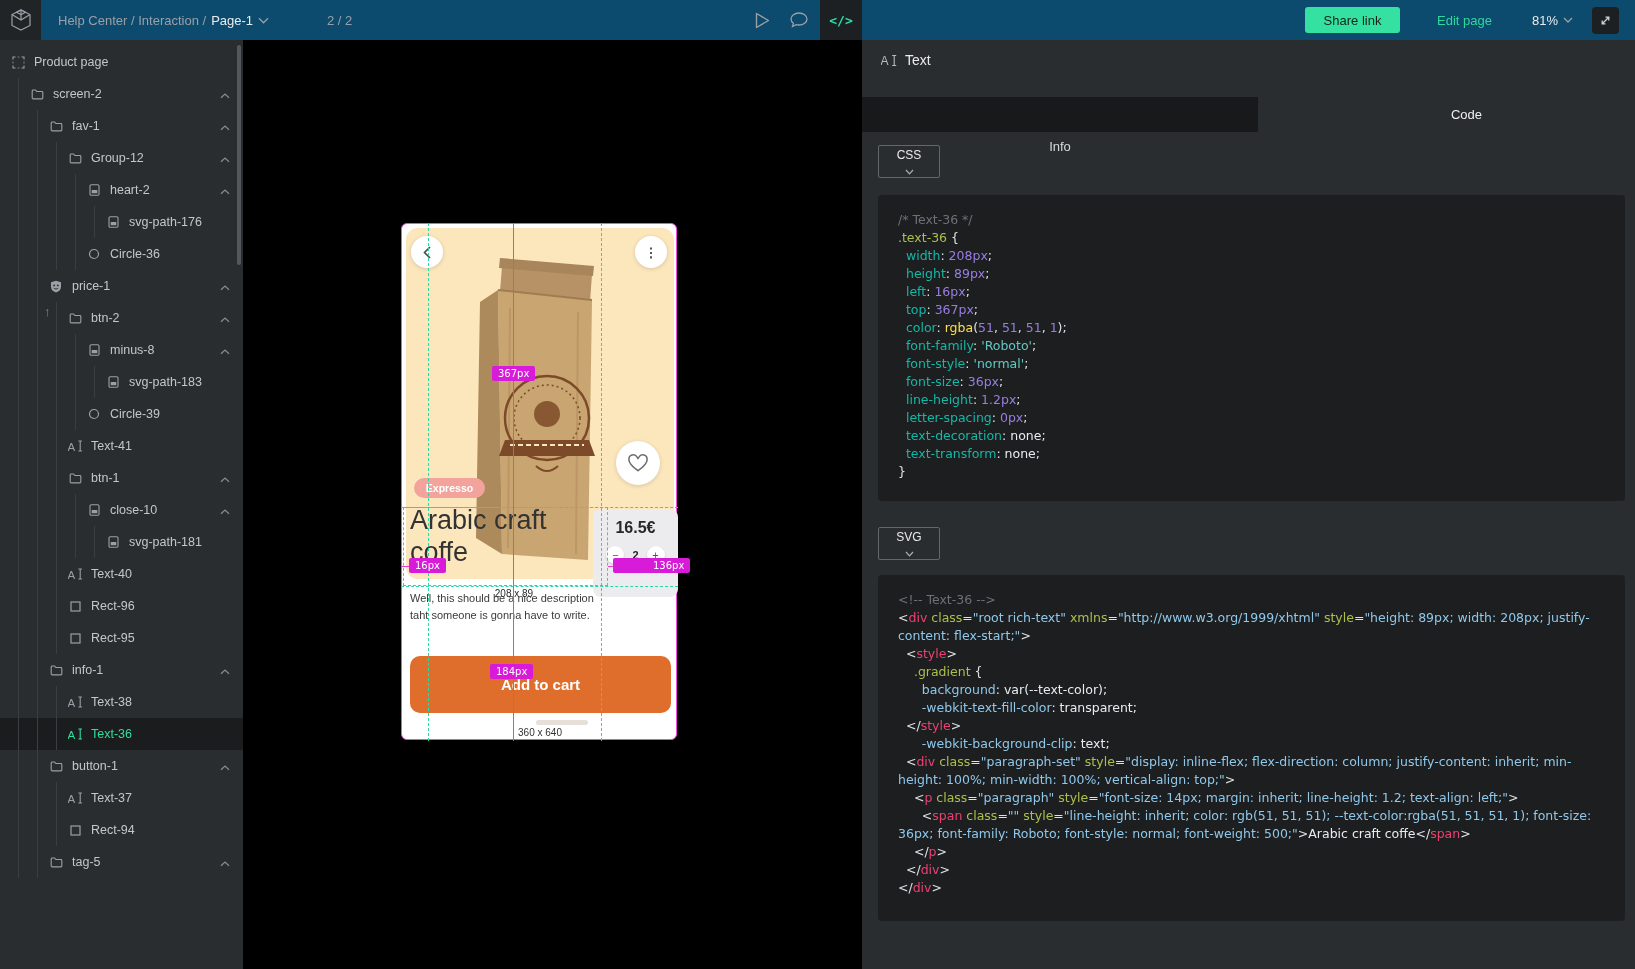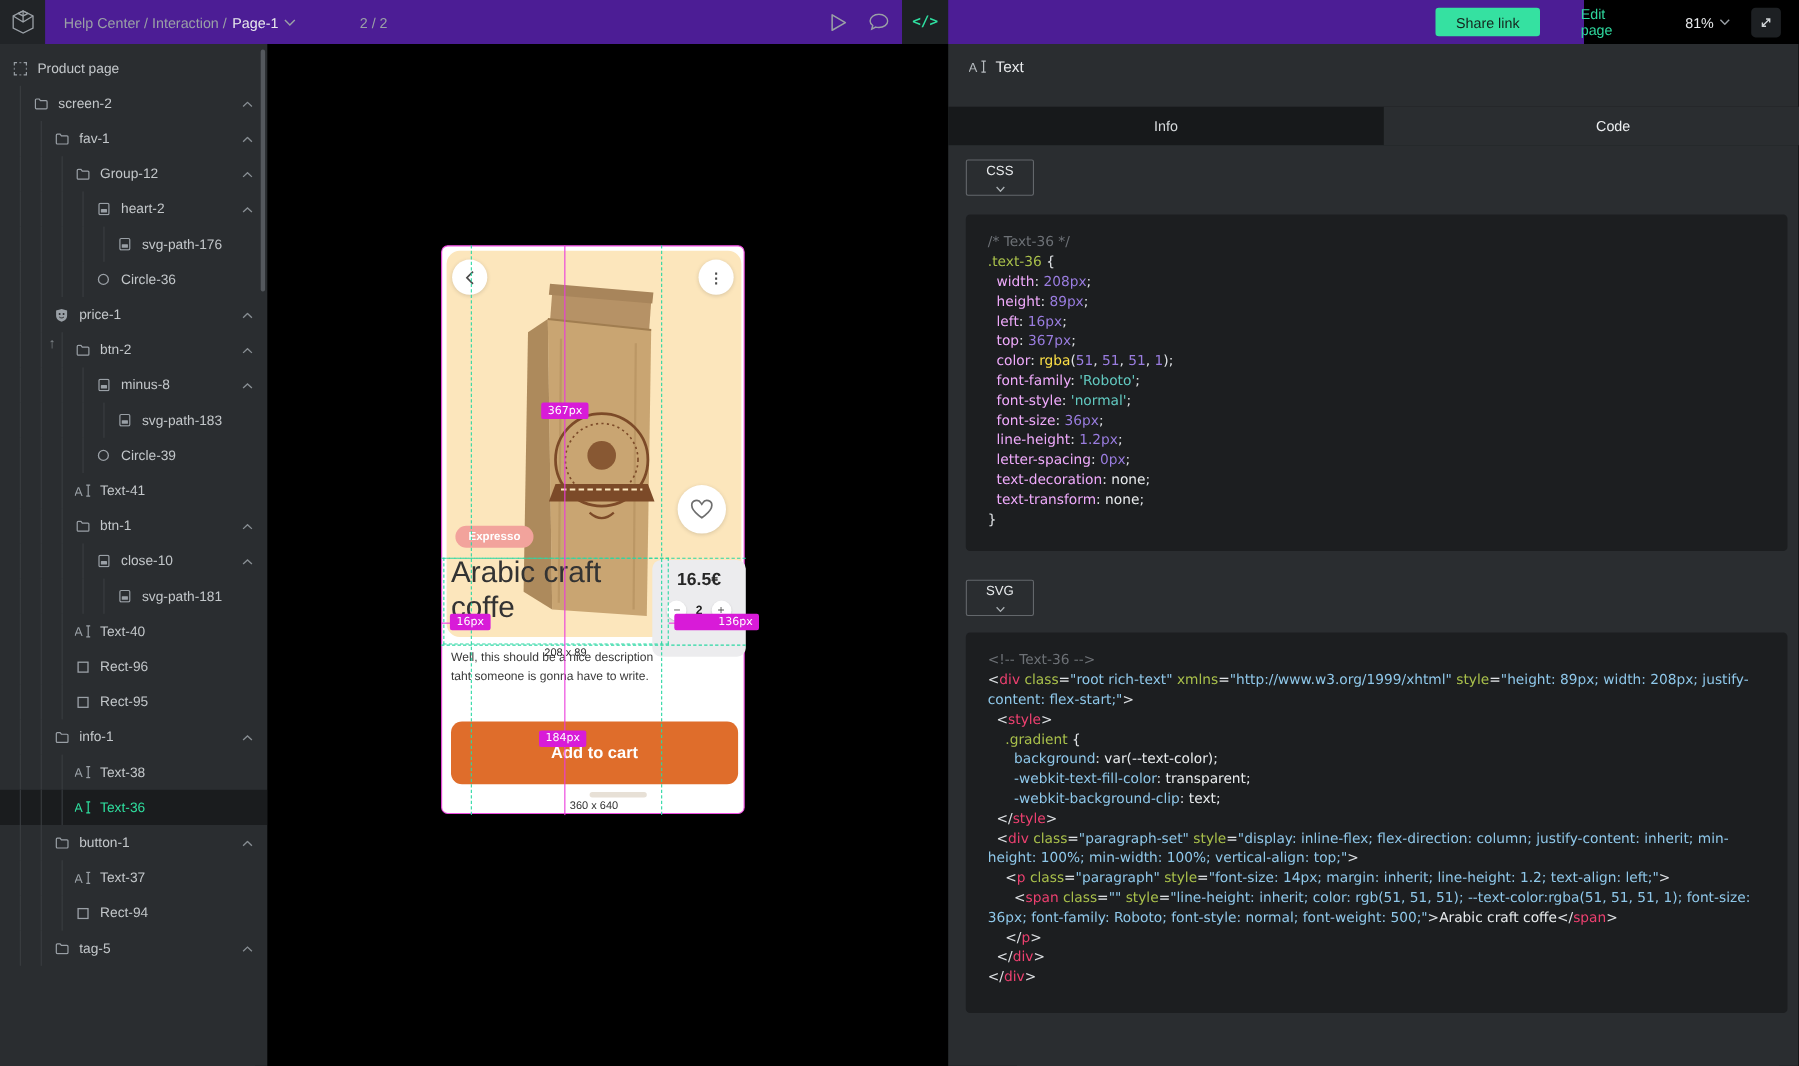--- a/index.html
+++ b/index.html
@@ -1,20 +1,20 @@
 <!DOCTYPE html>
 <html><head>
 <meta charset="utf-8">
 <style>
   * { margin:0; padding:0; box-sizing:border-box; }
   html,body { width:1635px; height:969px; overflow:hidden; background:#000;
               font-family:"Liberation Sans", sans-serif; }
 
   
-  #topbar { position:absolute; left:0; top:0; width:1440px; height:40px; background:#4c1d95; z-index:30; }
+  #topbar { position:absolute; left:0; top:0; width:1635px; height:40px; background:#0c4a6e; z-index:30; }
   #logo-tile { position:absolute; left:0; top:0; width:41px; height:40px; background:#212427;
                display:flex; align-items:center; justify-content:center; }
   #breadcrumb { position:absolute; left:58px; top:0; height:40px; display:flex; align-items:center;
                 font-size:13px; color:#9aa0a6; gap:5px; }
   #breadcrumb .current { color:#e9ebed; font-weight:normal; }
   #pages-indicator { position:absolute; left:327px; top:0; height:40px; display:flex; align-items:center;
                      font-size:13px; color:#9aa0a6; }
   .tb-icon { position:absolute; top:0; height:40px; display:flex; align-items:center; justify-content:center; cursor:pointer; }
   #code-tile { left:820px; width:42px; background:#1d2023; color:#2fe0a1; font-size:13px; font-weight:bold;
                font-family:"DejaVu Sans Mono", monospace; }
@@ -83,34 +83,34 @@
   #title-size-label { position:absolute; left:231px; top:548px; width:80px; text-align:center;
                       font-size:10px; color:#2b2b2b; z-index:7; }
 
   
   #panel { position:absolute; left:862px; top:40px; width:773px; height:929px; background:#2a2d30; z-index:20; }
   #panel-header { position:absolute; left:19px; top:12px; display:flex; align-items:center; gap:8px; }
   #panel-title { color:#e9ebed; font-size:14px; }
   #tabbar { position:absolute; left:0; top:57px; width:773px; height:35px; background:#17191b; }
   .tab { position:absolute; top:0; height:35px; display:flex; align-items:center; justify-content:center;
          font-size:13px; color:#d6d9db; cursor:pointer; }
-  #tab-info { left:0; width:396px; }
+  #tab-info { left:0; width:396px;margin-top:32px; }
   #tab-code { left:396px; width:417px; background:#2a2d30; color:#eef0f2; }
   .lang-select { position:absolute; left:16px; width:62px; height:33px; border:1px solid #63676b; border-radius:2px;
                  display:flex; align-items:center; justify-content:center; gap:7px;
                  color:#e9ebed; font-size:12px; cursor:pointer; background:transparent;flex-direction:column; }
   #css-select { top:105px; }
   #svg-select { top:487px; }
   .codeblock { position:absolute; left:16px; width:747px; background:#1c1e20; border-radius:4px;
                padding:16px 20px; font-family:"DejaVu Sans", sans-serif; font-size:12.5px;
                line-height:18px; overflow:hidden; }
   #css-code { top:155px;  height:306px; }
   #svg-code { top:535px;  height:346px; }
   .code-line { white-space:pre-wrap; }
-  .tk-cm{color:#6d7176} .tk-sel{color:#a9c04b} .tk-prop{color:#f0abfc} .tk-num{color:#9a7de0}
+  .tk-cm{color:#6d7176} .tk-sel{color:#a9c04b} .tk-prop{color:#14b8a6} .tk-num{color:#9a7de0}
   .tk-fn{color:#fde047} .tk-str{color:#62c9c0} .tk-pun{color:#dfe2e5} .tk-tag{color:#ee4070}
   .tk-attr{color:#a9c04b} .tk-val{color:#8fc8ea} .tk-plain{color:#e9ecee}
 </style>
 </head>
 <body>
 
 <div id="topbar">
   <div id="logo-tile">
     <svg width="22" height="24" viewBox="0 0 22 24" fill="none" stroke="#9aa0a6" stroke-width="1.2">
       <path d="M11 2 L20 6.5 V17.5 L11 22 L2 17.5 V6.5 Z"></path>
@@ -624,22 +624,22 @@
         <path d="M1 1 L4.5 4.8 L8 1" stroke="#aab0b4" stroke-width="1.2"></path>
       </svg>
   </div>
   <div class="codeblock" id="svg-code">
       <div class="code-line"><span class="tk-cm">&lt;!-- Text-36 --&gt;</span></div>
       <div class="code-line"><span class="tk-pun">&lt;</span><span class="tk-tag">div</span><span class="tk-pun"> </span><span class="tk-attr">class</span><span class="tk-pun">=</span><span class="tk-val">"root rich-text"</span><span class="tk-pun"> </span><span class="tk-attr">xmlns</span><span class="tk-pun">=</span><span class="tk-val">"http://www.w3.org/1999/xhtml"</span><span class="tk-pun"> </span><span class="tk-attr">style</span><span class="tk-pun">=</span><span class="tk-val">"height: 89px; width: 208px; justify-content: flex-start;"</span><span class="tk-pun">&gt;</span></div>
       <div class="code-line"><span class="tk-pun">  &lt;</span><span class="tk-tag">style</span><span class="tk-pun">&gt;</span></div>
       <div class="code-line"><span class="tk-pun">    </span><span class="tk-sel">.gradient</span><span class="tk-pun"> {</span></div>
       <div class="code-line"><span class="tk-pun">      </span><span class="tk-val">background</span><span class="tk-pun">: </span><span class="tk-plain">var(--text-color);</span></div>
       <div class="code-line"><span class="tk-pun">      </span><span class="tk-val">-webkit-text-fill-color</span><span class="tk-pun">: </span><span class="tk-plain">transparent;</span></div>
+      <div class="code-line"><span class="tk-pun">  &lt;/</span><span class="tk-tag">style</span><span class="tk-pun">&gt;</span></div>
       <div class="code-line"><span class="tk-pun">      </span><span class="tk-val">-webkit-background-clip</span><span class="tk-pun">: </span><span class="tk-plain">text;</span></div>
-      <div class="code-line"><span class="tk-pun">  &lt;/</span><span class="tk-tag">style</span><span class="tk-pun">&gt;</span></div>
       <div class="code-line"><span class="tk-pun">  &lt;</span><span class="tk-tag">div</span><span class="tk-pun"> </span><span class="tk-attr">class</span><span class="tk-pun">=</span><span class="tk-val">"paragraph-set"</span><span class="tk-pun"> </span><span class="tk-attr">style</span><span class="tk-pun">=</span><span class="tk-val">"display: inline-flex; flex-direction: column; justify-content: inherit; min-height: 100%; min-width: 100%; vertical-align: top;"</span><span class="tk-pun">&gt;</span></div>
       <div class="code-line"><span class="tk-pun">    &lt;</span><span class="tk-tag">p</span><span class="tk-pun"> </span><span class="tk-attr">class</span><span class="tk-pun">=</span><span class="tk-val">"paragraph"</span><span class="tk-pun"> </span><span class="tk-attr">style</span><span class="tk-pun">=</span><span class="tk-val">"font-size: 14px; margin: inherit; line-height: 1.2; text-align: left;"</span><span class="tk-pun">&gt;</span></div>
       <div class="code-line"><span class="tk-pun">      &lt;</span><span class="tk-tag">span</span><span class="tk-pun"> </span><span class="tk-attr">class</span><span class="tk-pun">=</span><span class="tk-val">""</span><span class="tk-pun"> </span><span class="tk-attr">style</span><span class="tk-pun">=</span><span class="tk-val">"line-height: inherit; color: rgb(51, 51, 51); --text-color:rgba(51, 51, 51, 1); font-size: 36px; font-family: Roboto; font-style: normal; font-weight: 500;"</span><span class="tk-pun">&gt;</span><span class="tk-plain">Arabic craft coffe</span><span class="tk-pun">&lt;/</span><span class="tk-tag">span</span><span class="tk-pun">&gt;</span></div>
       <div class="code-line"><span class="tk-pun">    &lt;/</span><span class="tk-tag">p</span><span class="tk-pun">&gt;</span></div>
       <div class="code-line"><span class="tk-pun">  &lt;/</span><span class="tk-tag">div</span><span class="tk-pun">&gt;</span></div>
       <div class="code-line"><span class="tk-pun">&lt;/</span><span class="tk-tag">div</span><span class="tk-pun">&gt;</span></div>
     </div>
 </div>
 
 </body></html>

